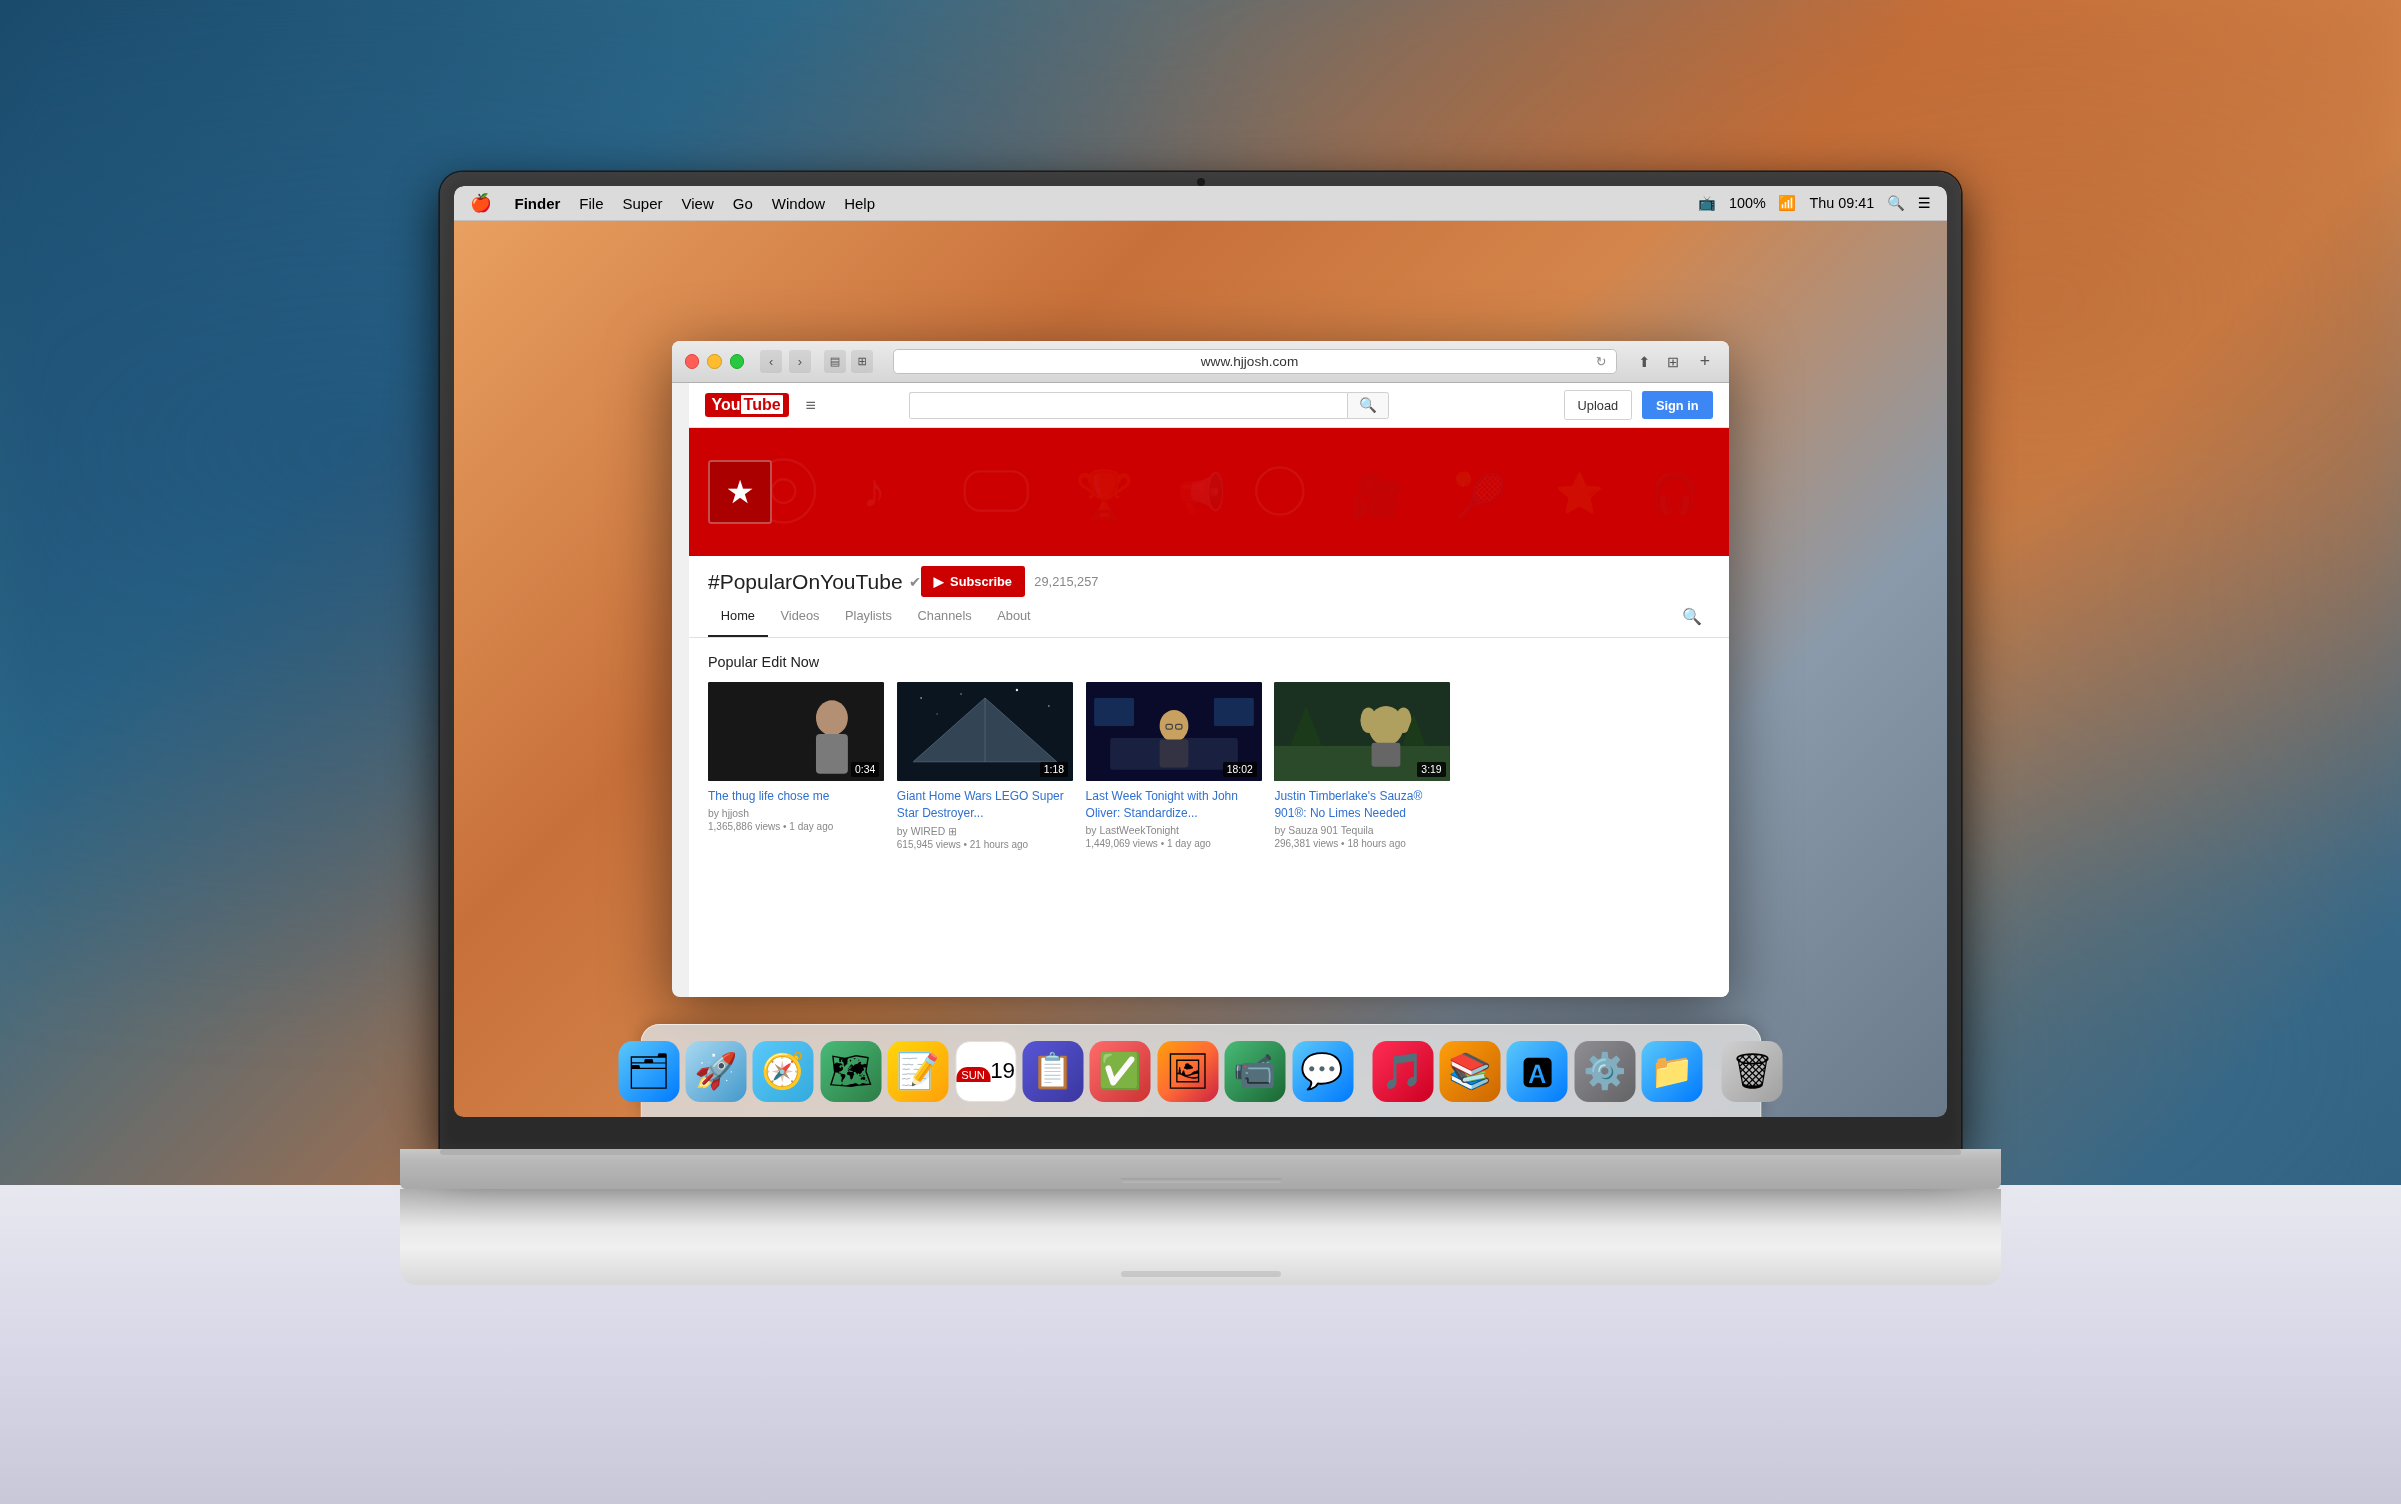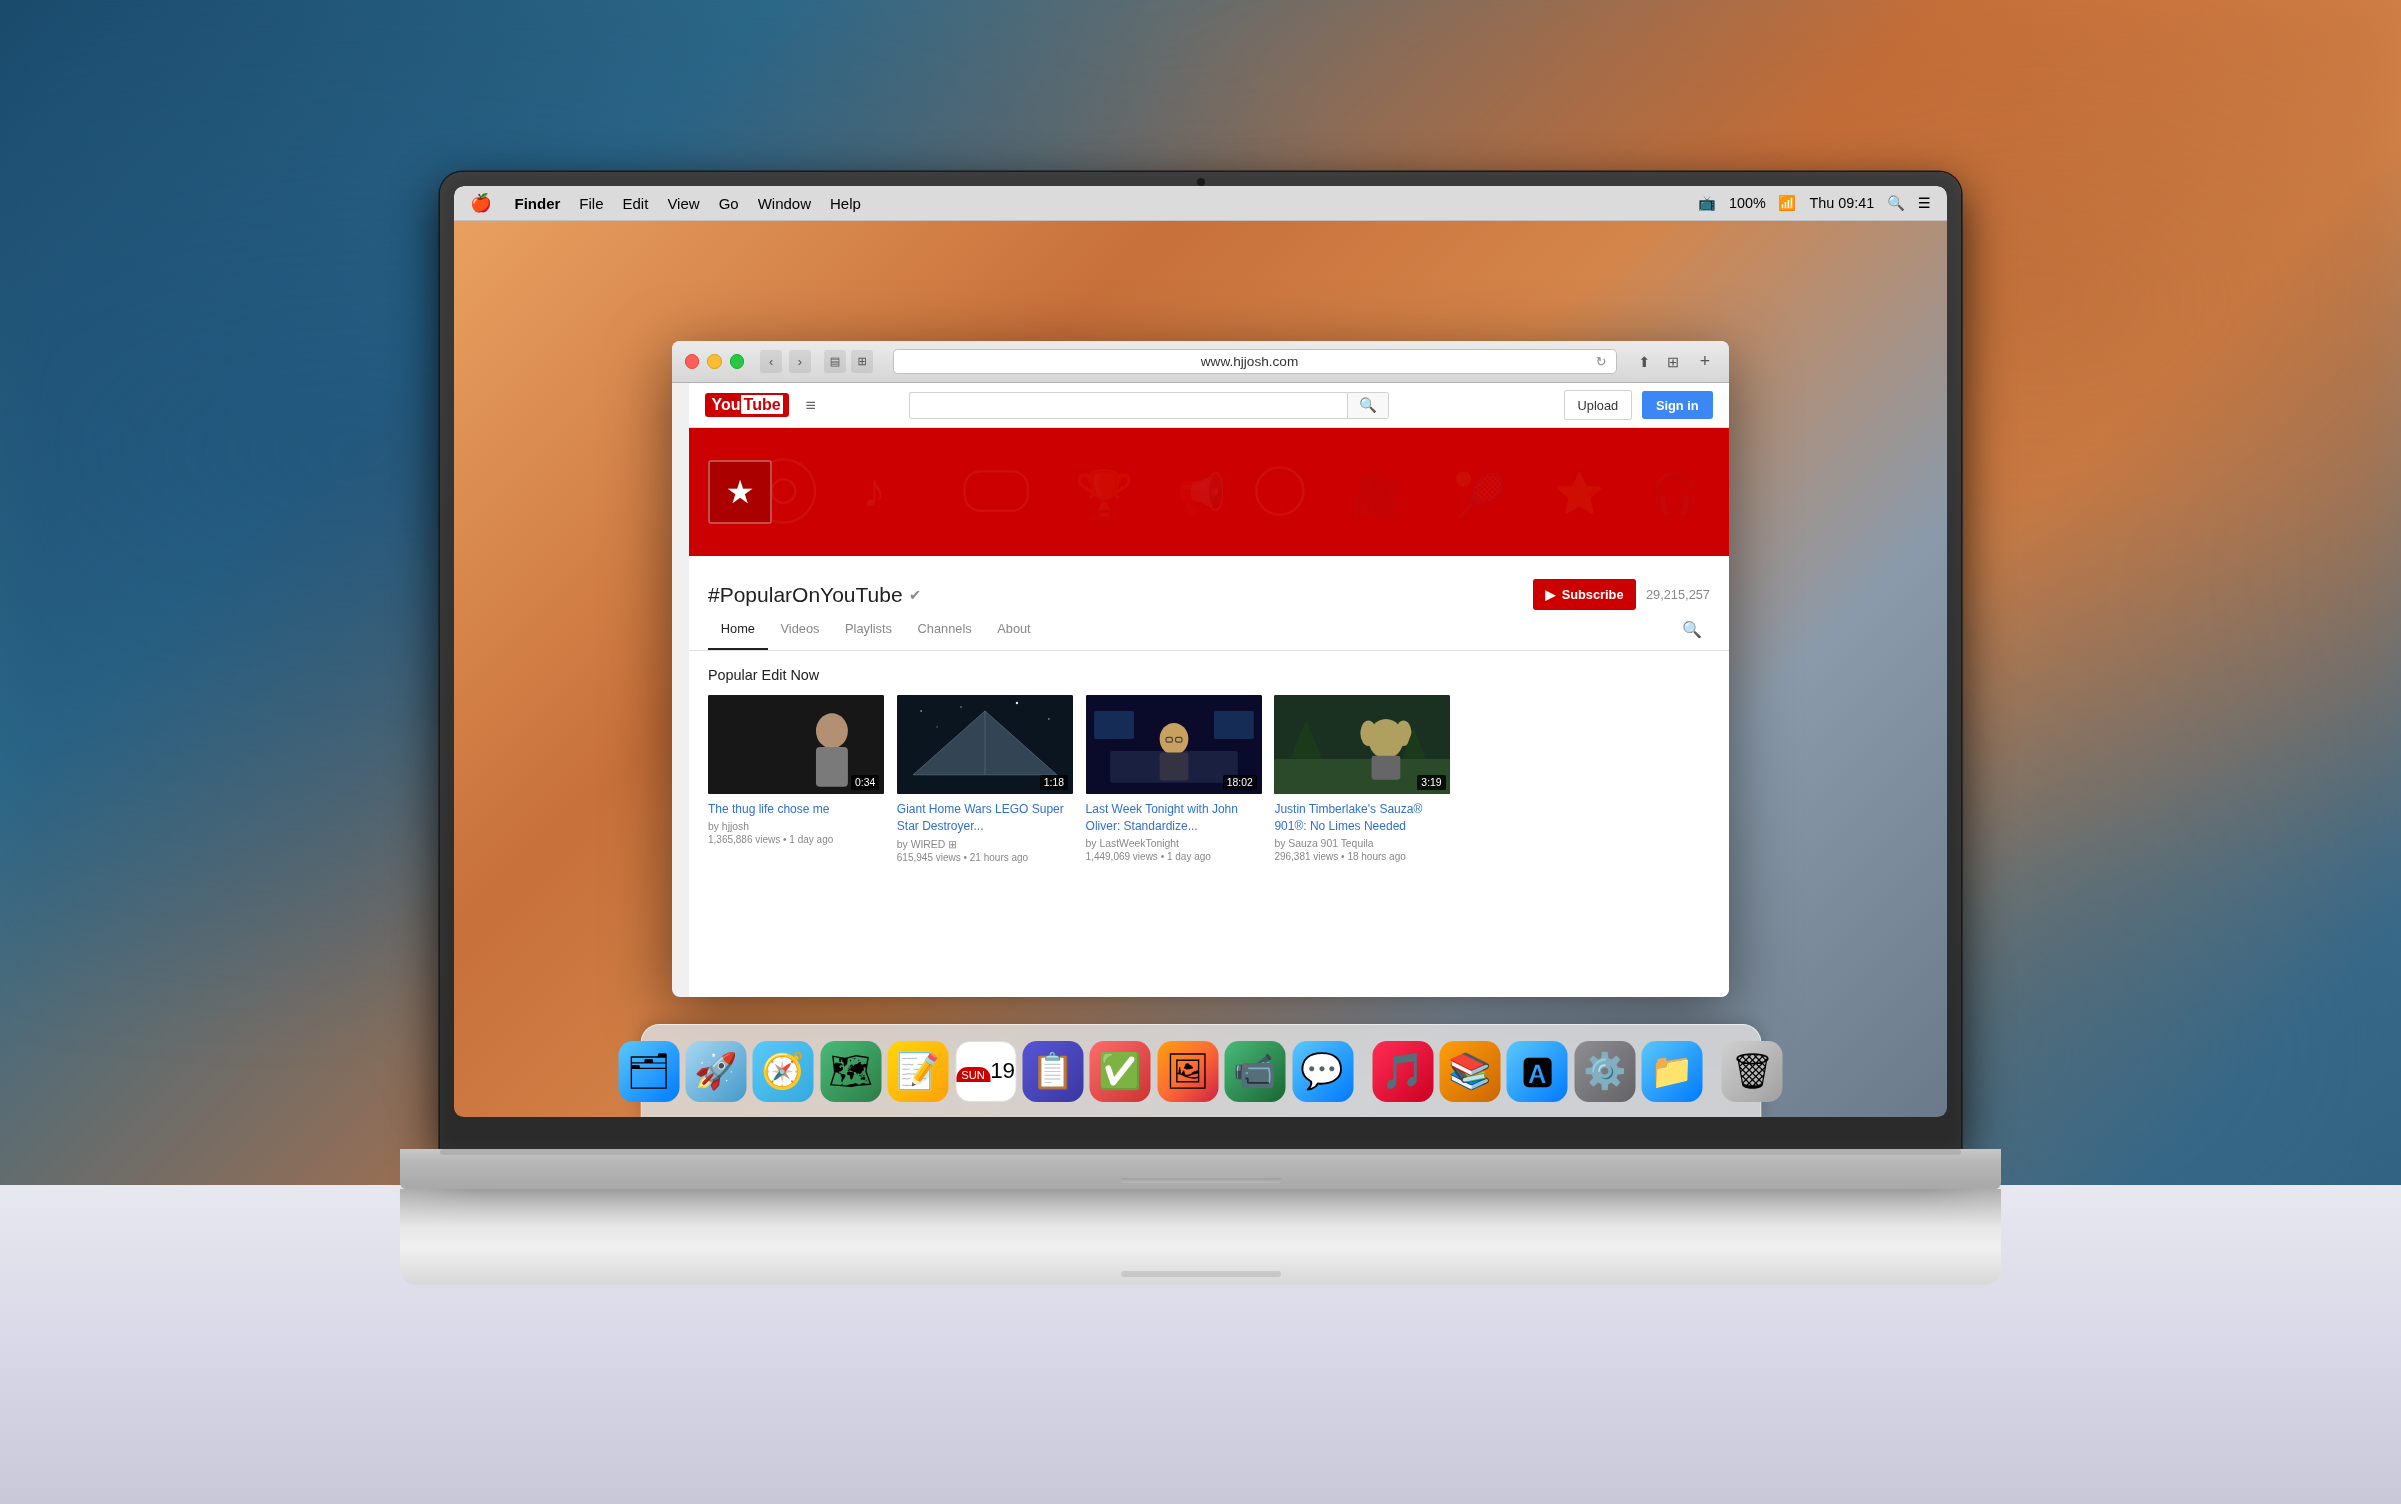--- a/index.html
+++ b/index.html
@@ -327,24 +327,23 @@
       align-items: center;
       justify-content: center;
       border: 2.4px solid rgba(255,255,255,0.3);
     }
     .avatar-star {
       color: white;
       font-size: 32px;
     }
     
     .channel-info {
-      padding: 23px 19px 0;
-      display: flex;
-      align-items: center;
-      justify-content: space-between;
+      padding: 10px 19px 0;
+      display: flex;
+      align-items: center;
     }
     .channel-name {
       font-size: 21px;
       font-weight: 400;
       color: #212121;
       display: flex;
       align-items: center;
       gap: 6.4px;
     }
     .verified-icon {
@@ -576,21 +575,21 @@
 <div class="macbook-outer">
 
   <div class="screen-bezel">
     <div class="camera"></div>
     <div class="screen-inner">
 
       <div class="macos-menubar">
         <span class="menubar-apple">🍎</span>
         <span class="menubar-item bold">Finder</span>
         <span class="menubar-item">File</span>
-        <span class="menubar-item">Edit</span>
+        <span class="menubar-item">Super</span>
         <span class="menubar-item">View</span>
         <span class="menubar-item">Go</span>
         <span class="menubar-item">Window</span>
         <span class="menubar-item">Help</span>
         <div class="menubar-right">
           <span>📺</span>
           <span>100%</span>
           <span>📶</span>
           <span>Thu 09:41</span>
           <span>🔍</span>

